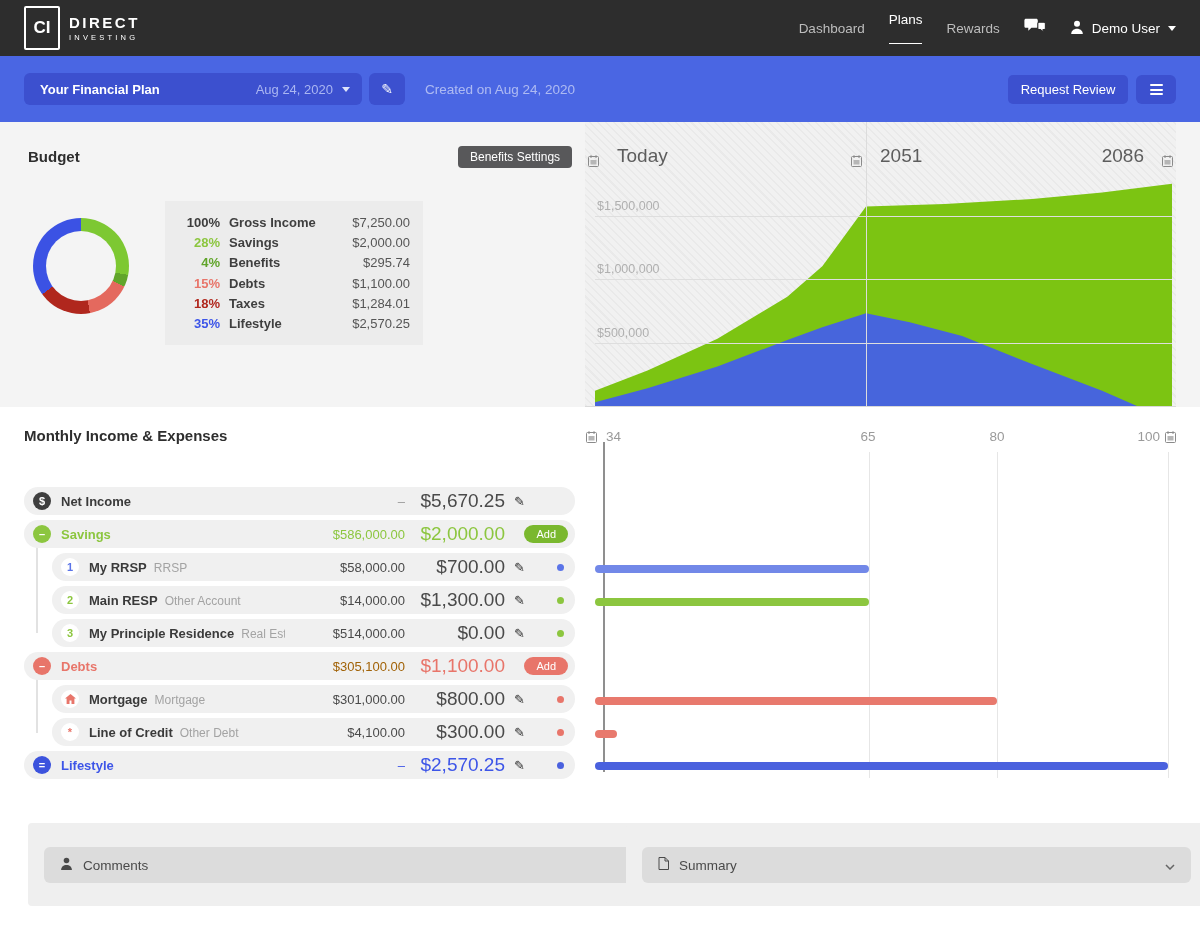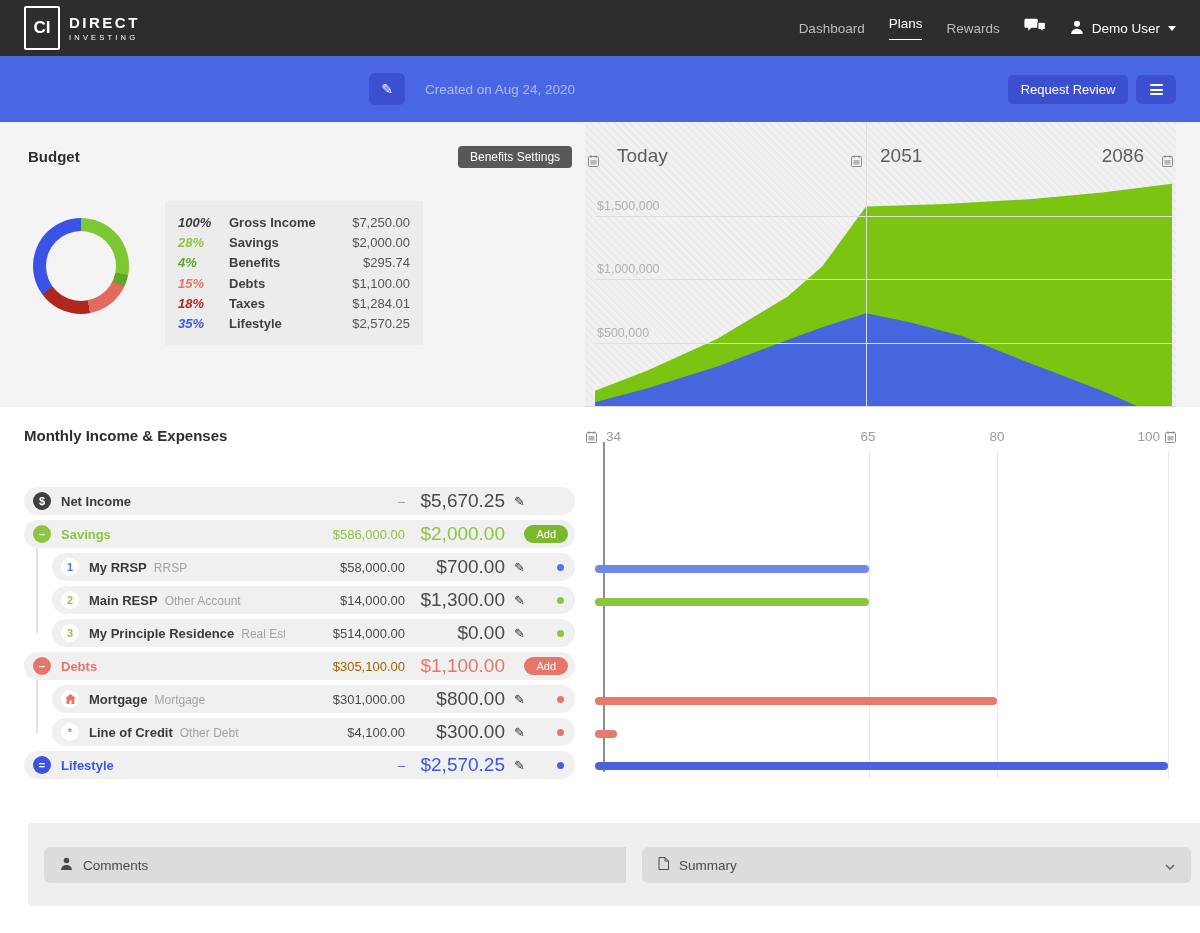--- a/index.html
+++ b/index.html
@@ -9,21 +9,21 @@
 
   
   #nav { position:absolute; left:0; top:0; width:1200px; height:56px; background:#2d2d2d; display:flex; align-items:center; }
   .brand { display:flex; align-items:center; margin-left:24px; }
   .brand-box { width:36px; height:44px; border:2px solid #fff; border-radius:2px; display:flex; align-items:center; justify-content:center; color:#fff; font-weight:bold; font-size:17px; }
   .brand-text { margin-left:9px; color:#fff; }
   .brand-l1 { font-size:15px; font-weight:bold; letter-spacing:2.5px; }
   .brand-l2 { font-size:7.5px; letter-spacing:3.2px; margin-top:2px; }
   .nav-right { margin-left:auto; margin-right:24px; display:flex; align-items:center; gap:24px; }
   .nav-link { color:#bdbdbd; font-size:13.5px; text-decoration:none; cursor:pointer; }
-  .nav-link.active { color:#fff; border-bottom:1.5px solid #fff; padding-bottom:8px; }
+  .nav-link.active { color:#fff; border-bottom:1.5px solid #fff; padding-bottom:16px; }
   .nav-user { display:flex; align-items:center; gap:8px; color:#fff; font-size:13.5px; cursor:pointer; }
   .caret-down { width:0; height:0; border-left:4px solid transparent; border-right:4px solid transparent; border-top:5px solid currentColor; display:inline-block; }
 
   
   #planbar { position:absolute; left:0; top:56px; width:1200px; height:66px; background:#4a66e3; }
   .plan-pill { position:absolute; left:24px; top:17px; width:338px; height:32px; background:#3c50cf; border-radius:6px; display:flex; align-items:center; padding:0 12px 0 16px; cursor:pointer; }
   .plan-title { color:#fff; font-weight:bold; font-size:13px; }
   .plan-date { margin-left:auto; color:#aab6f2; font-size:13px; display:flex; align-items:center; gap:9px; }
   .plan-date .caret-down { color:#dfe4fb; }
   .icon-btn { position:absolute; background:#3c50cf; border-radius:6px; display:flex; align-items:center; justify-content:center; cursor:pointer; }
@@ -35,21 +35,21 @@
 
   
   #budget-section { position:absolute; left:0; top:122px; width:1200px; height:285px; background:#f4f4f4; }
   .section-heading { font-size:15px; font-weight:bold; color:#2e2e2e; }
   #budget-heading { position:absolute; left:28px; top:26px; }
   #benefits-settings { position:absolute; left:458px; top:24px; height:22px; background:#58585a; color:#fff; border:none; border-radius:4px; font-size:12px; padding:0 12px; cursor:pointer; font-family:inherit; }
   #budget-donut { position:absolute; left:33px; top:96px; width:96px; height:96px; border-radius:50%; }
   #budget-donut::after { content:""; position:absolute; left:13px; top:13px; right:13px; bottom:13px; background:#f4f4f4; border-radius:50%; }
   #budget-table { position:absolute; left:165px; top:79px; width:258px; background:#ececec; padding:11px 13px; }
   .btrow { display:flex; align-items:center; height:20.3px; font-size:13px; }
-  .btrow .pct { width:42px; text-align:left; font-weight:bold;font-style:italic; }
+  .btrow .pct { width:42px; text-align:right; font-weight:bold; }
   .btrow .blabel { margin-left:9px; font-weight:bold; color:#3f3f3f; }
   .btrow .bval { margin-left:auto; color:#555; }
 
   
   #networth-chart { position:absolute; left:585px; top:0; width:591px; height:285px;
      background:#f1f1f1;
      background-image:repeating-linear-gradient(45deg, rgba(0,0,0,0.03) 0 1.5px, transparent 1.5px 5.5px);
      border-bottom:1px solid #d9d9d9; }
   #networth-areas { position:absolute; left:10px; top:0; width:577px; height:285px; }
   .xtick-label { position:absolute; top:23px; display:flex; align-items:flex-end; gap:18px; color:#5d5d5d; font-size:19px; }
@@ -120,20 +120,27 @@
             <path d="M1.2 14c0-3.2 2.6-5.3 5.8-5.3s5.8 2.1 5.8 5.3z" fill="#fff"></path>
           </svg>
       </span>
       <span>Demo User</span>
       <span class="caret-down"></span>
     </span>
   </div>
 </div>
 
 <div id="planbar">
+  <div class="plan-pill">
+    <span class="plan-title">Your Financial Plan</span>
+    <span class="plan-date">
+      <span>Aug 24, 2020</span>
+      <span class="caret-down"></span>
+    </span>
+  </div>
   <div class="icon-btn" id="pencil-btn">
     <span>✎</span>
   </div>
   <span class="created-text">Created on Aug 24, 2020</span>
   <button id="request-review">Request Review</button>
   <div class="icon-btn" id="plan-menu-btn">
     <i></i>
       <i></i>
       <i></i>
   </div>

